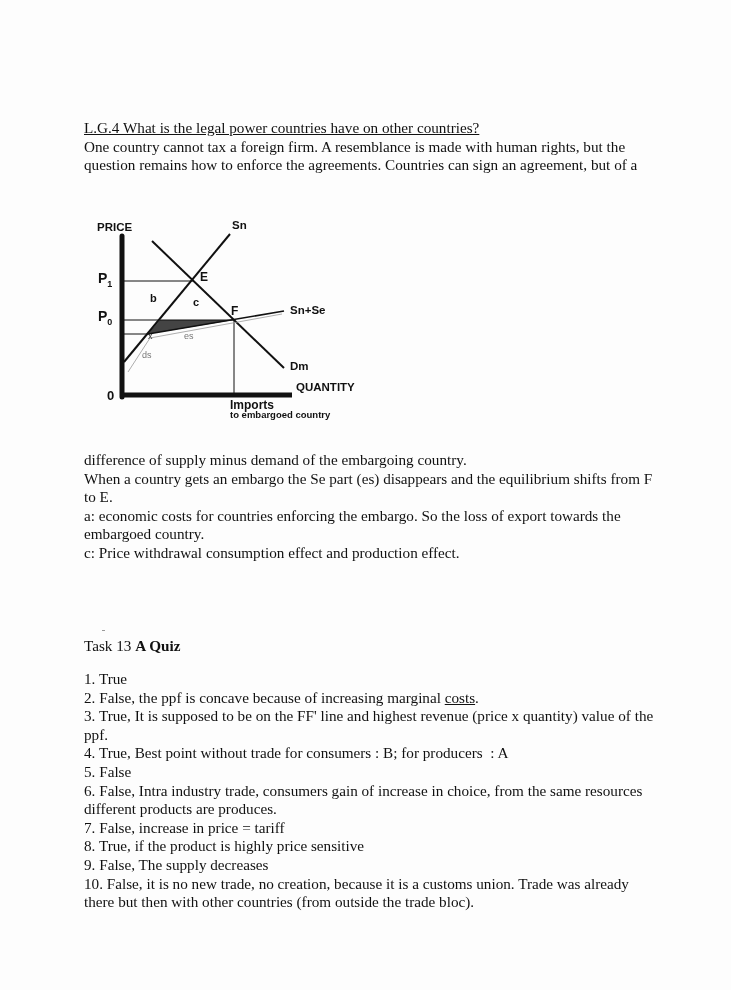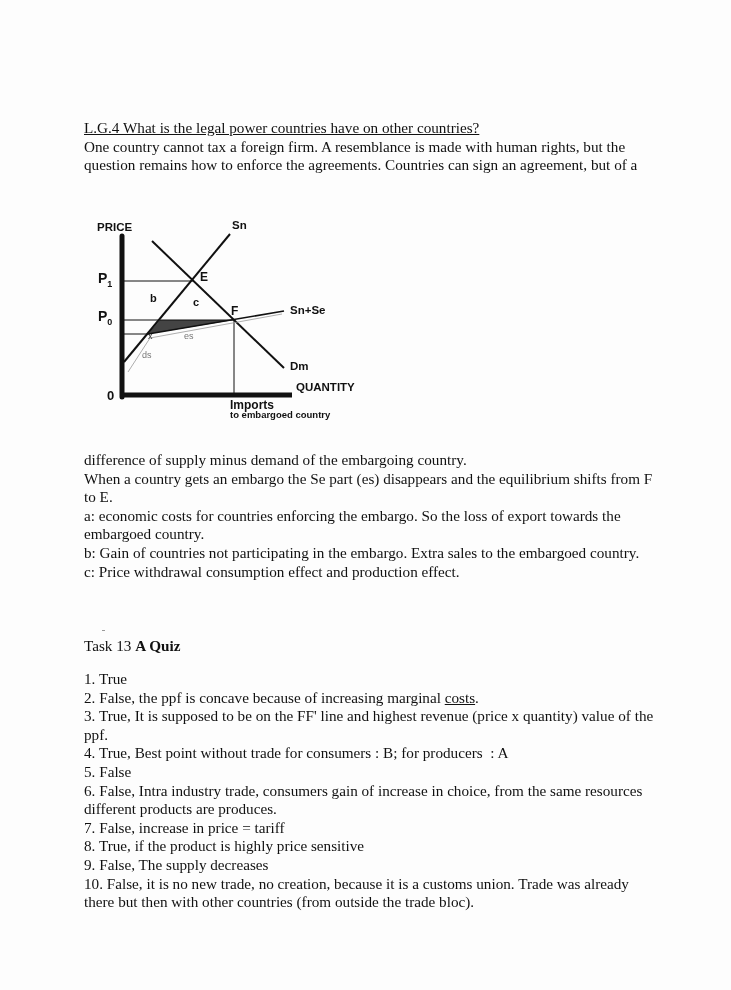--- a/index.html
+++ b/index.html
@@ -71,21 +71,20 @@
   <span class="dlabel" style="left:107px; top:388px; font-size:13px;">0</span>
   <span class="dlabel" style="left:230px; top:398px; font-size:12px;">Imports</span>
   <span class="dlabel" style="left:230px; top:409px; font-size:9.5px;">to embargoed country</span>
 
   <div class="para" style="top:451px;">
     <span class="line">difference of supply minus demand of the embargoing country.</span>
     <span class="line">When a country gets an embargo the Se part (es) disappears and the equilibrium shifts from F</span>
     <span class="line">to E.</span>
     <span class="line">a: economic costs for countries enforcing the embargo. So the loss of export towards the</span>
     <span class="line">embargoed country.</span>
-    <span class="line">b: Gain of countries not participating in the embargo. Extra sales to the embargoed country.</span>
     <span class="line">c: Price withdrawal consumption effect and production effect.</span>
   </div>
 
   <div class="dash"></div>
 
   <div class="para" style="top:637px;">
     <span style="white-space:pre;">Task 13 </span><span class="b">A Quiz</span>
   </div>
 
   <div class="para" style="top:670px;">

